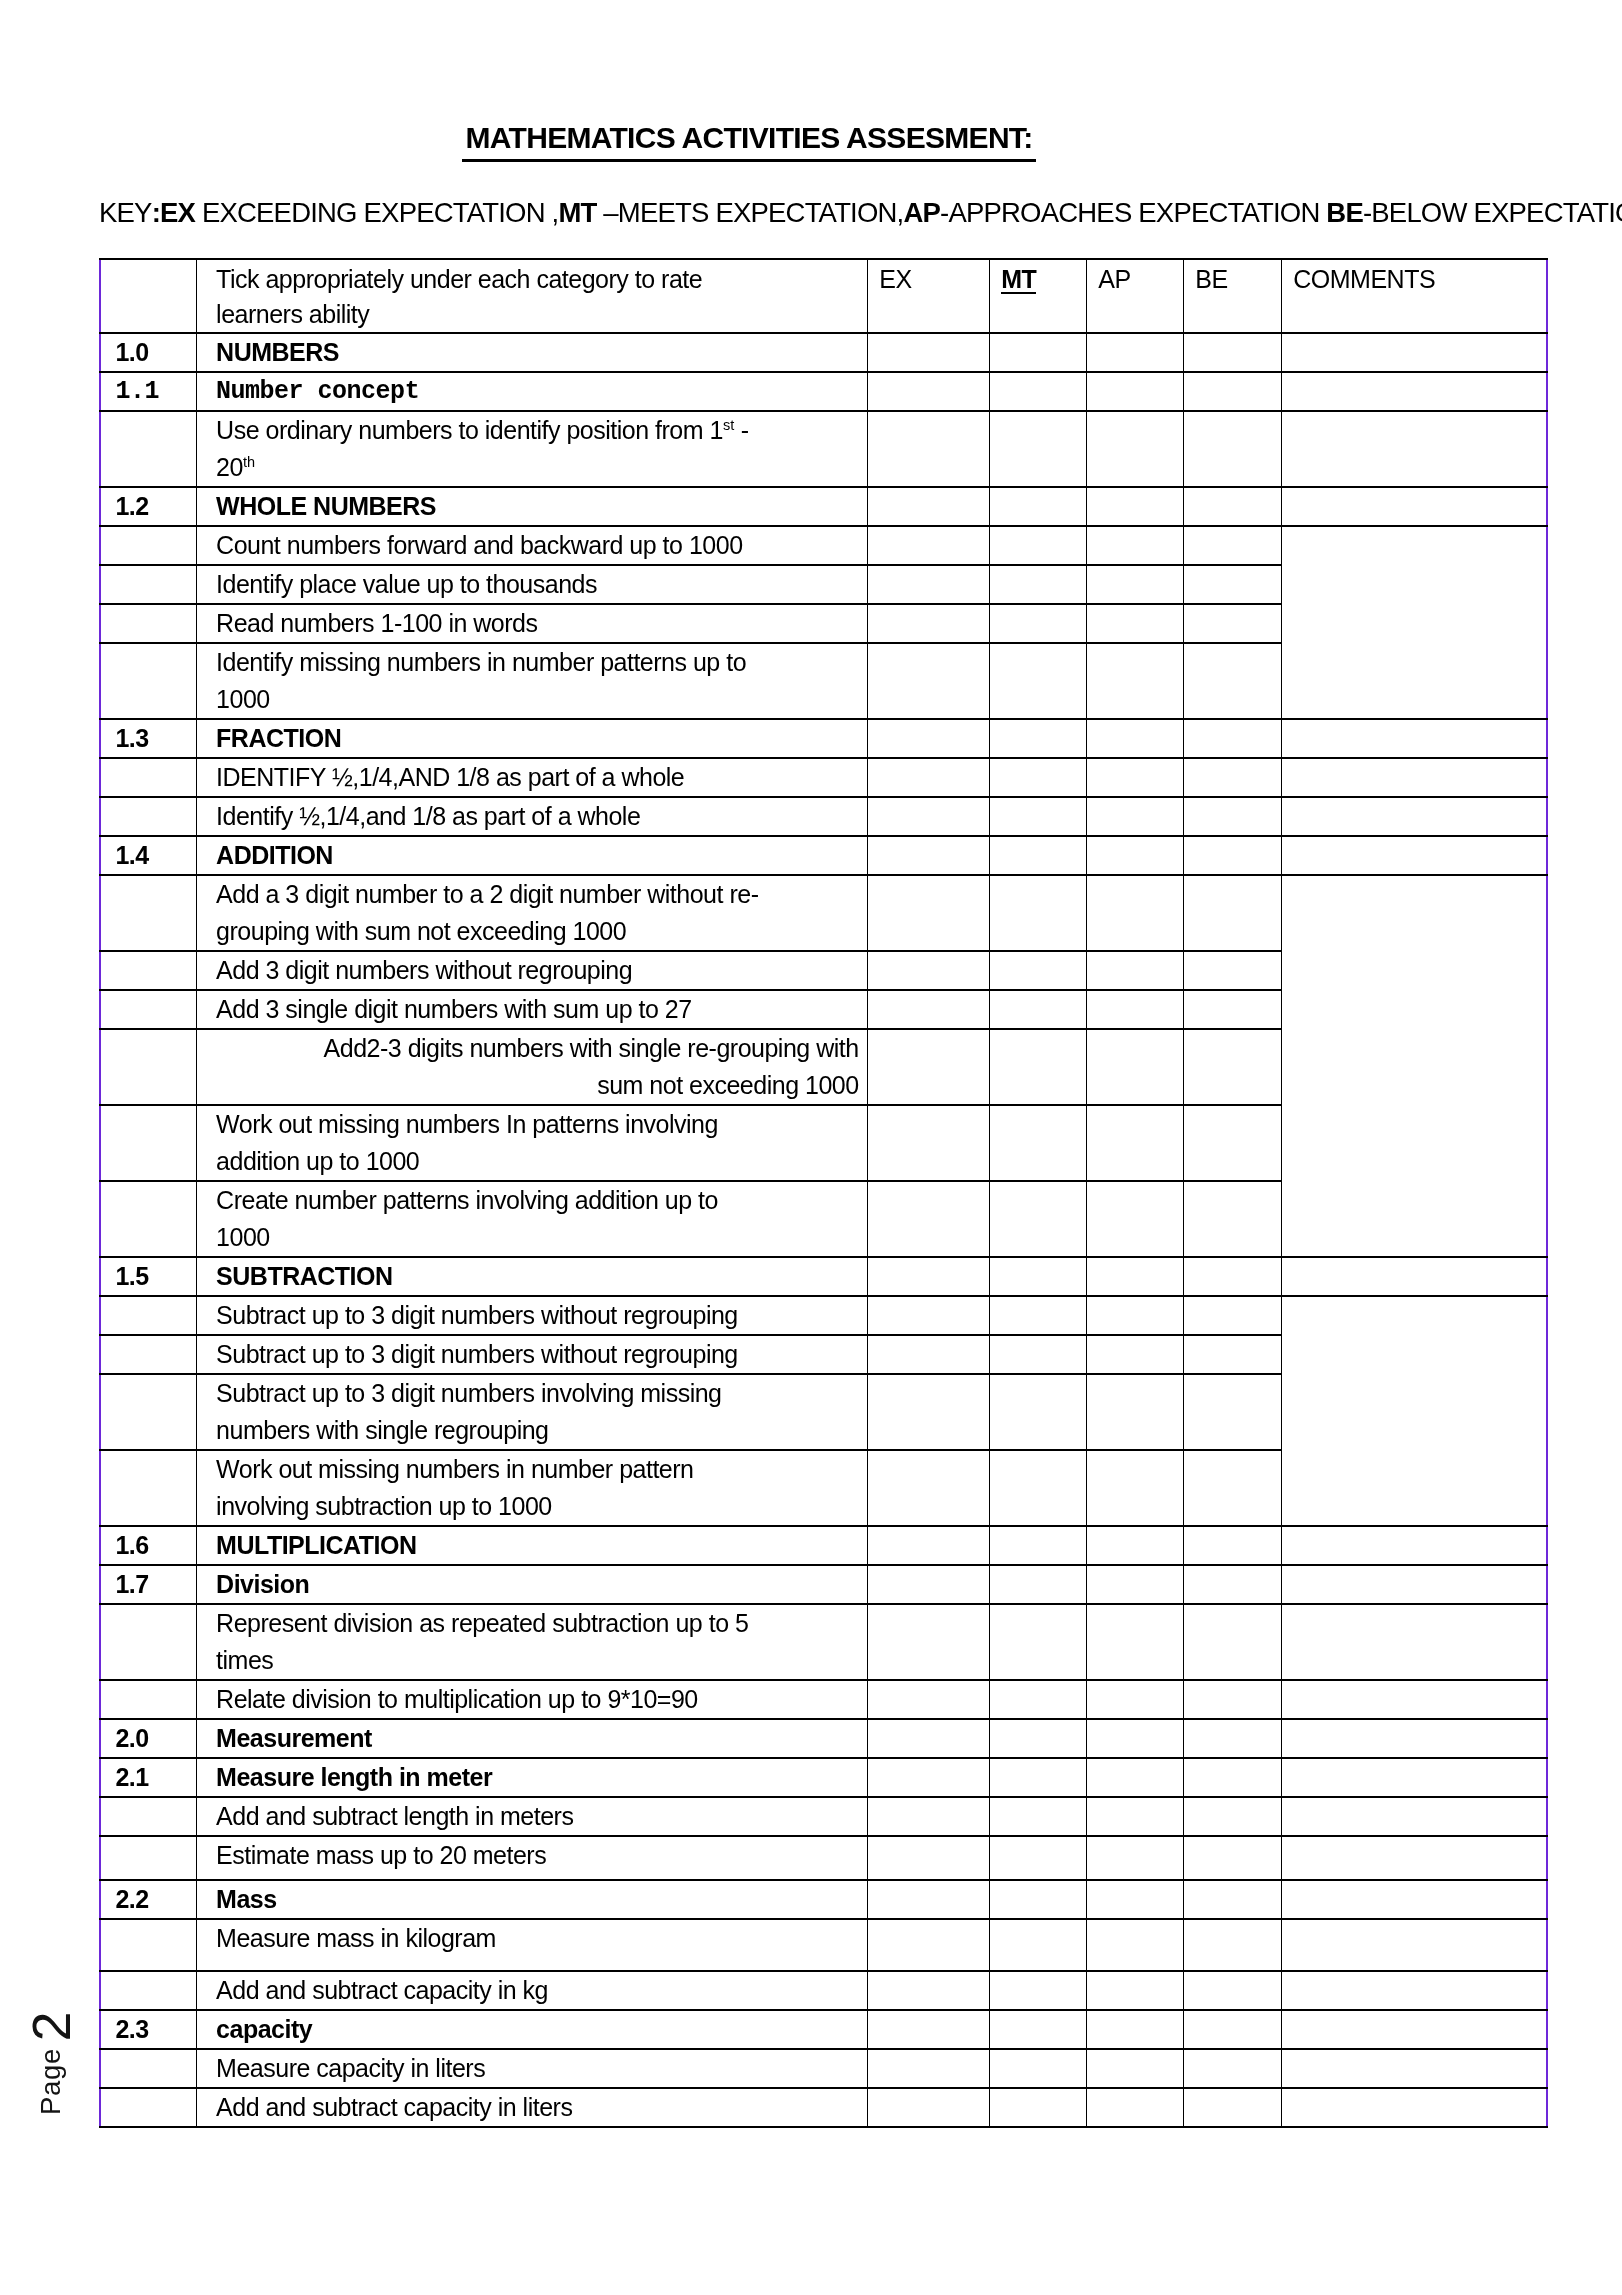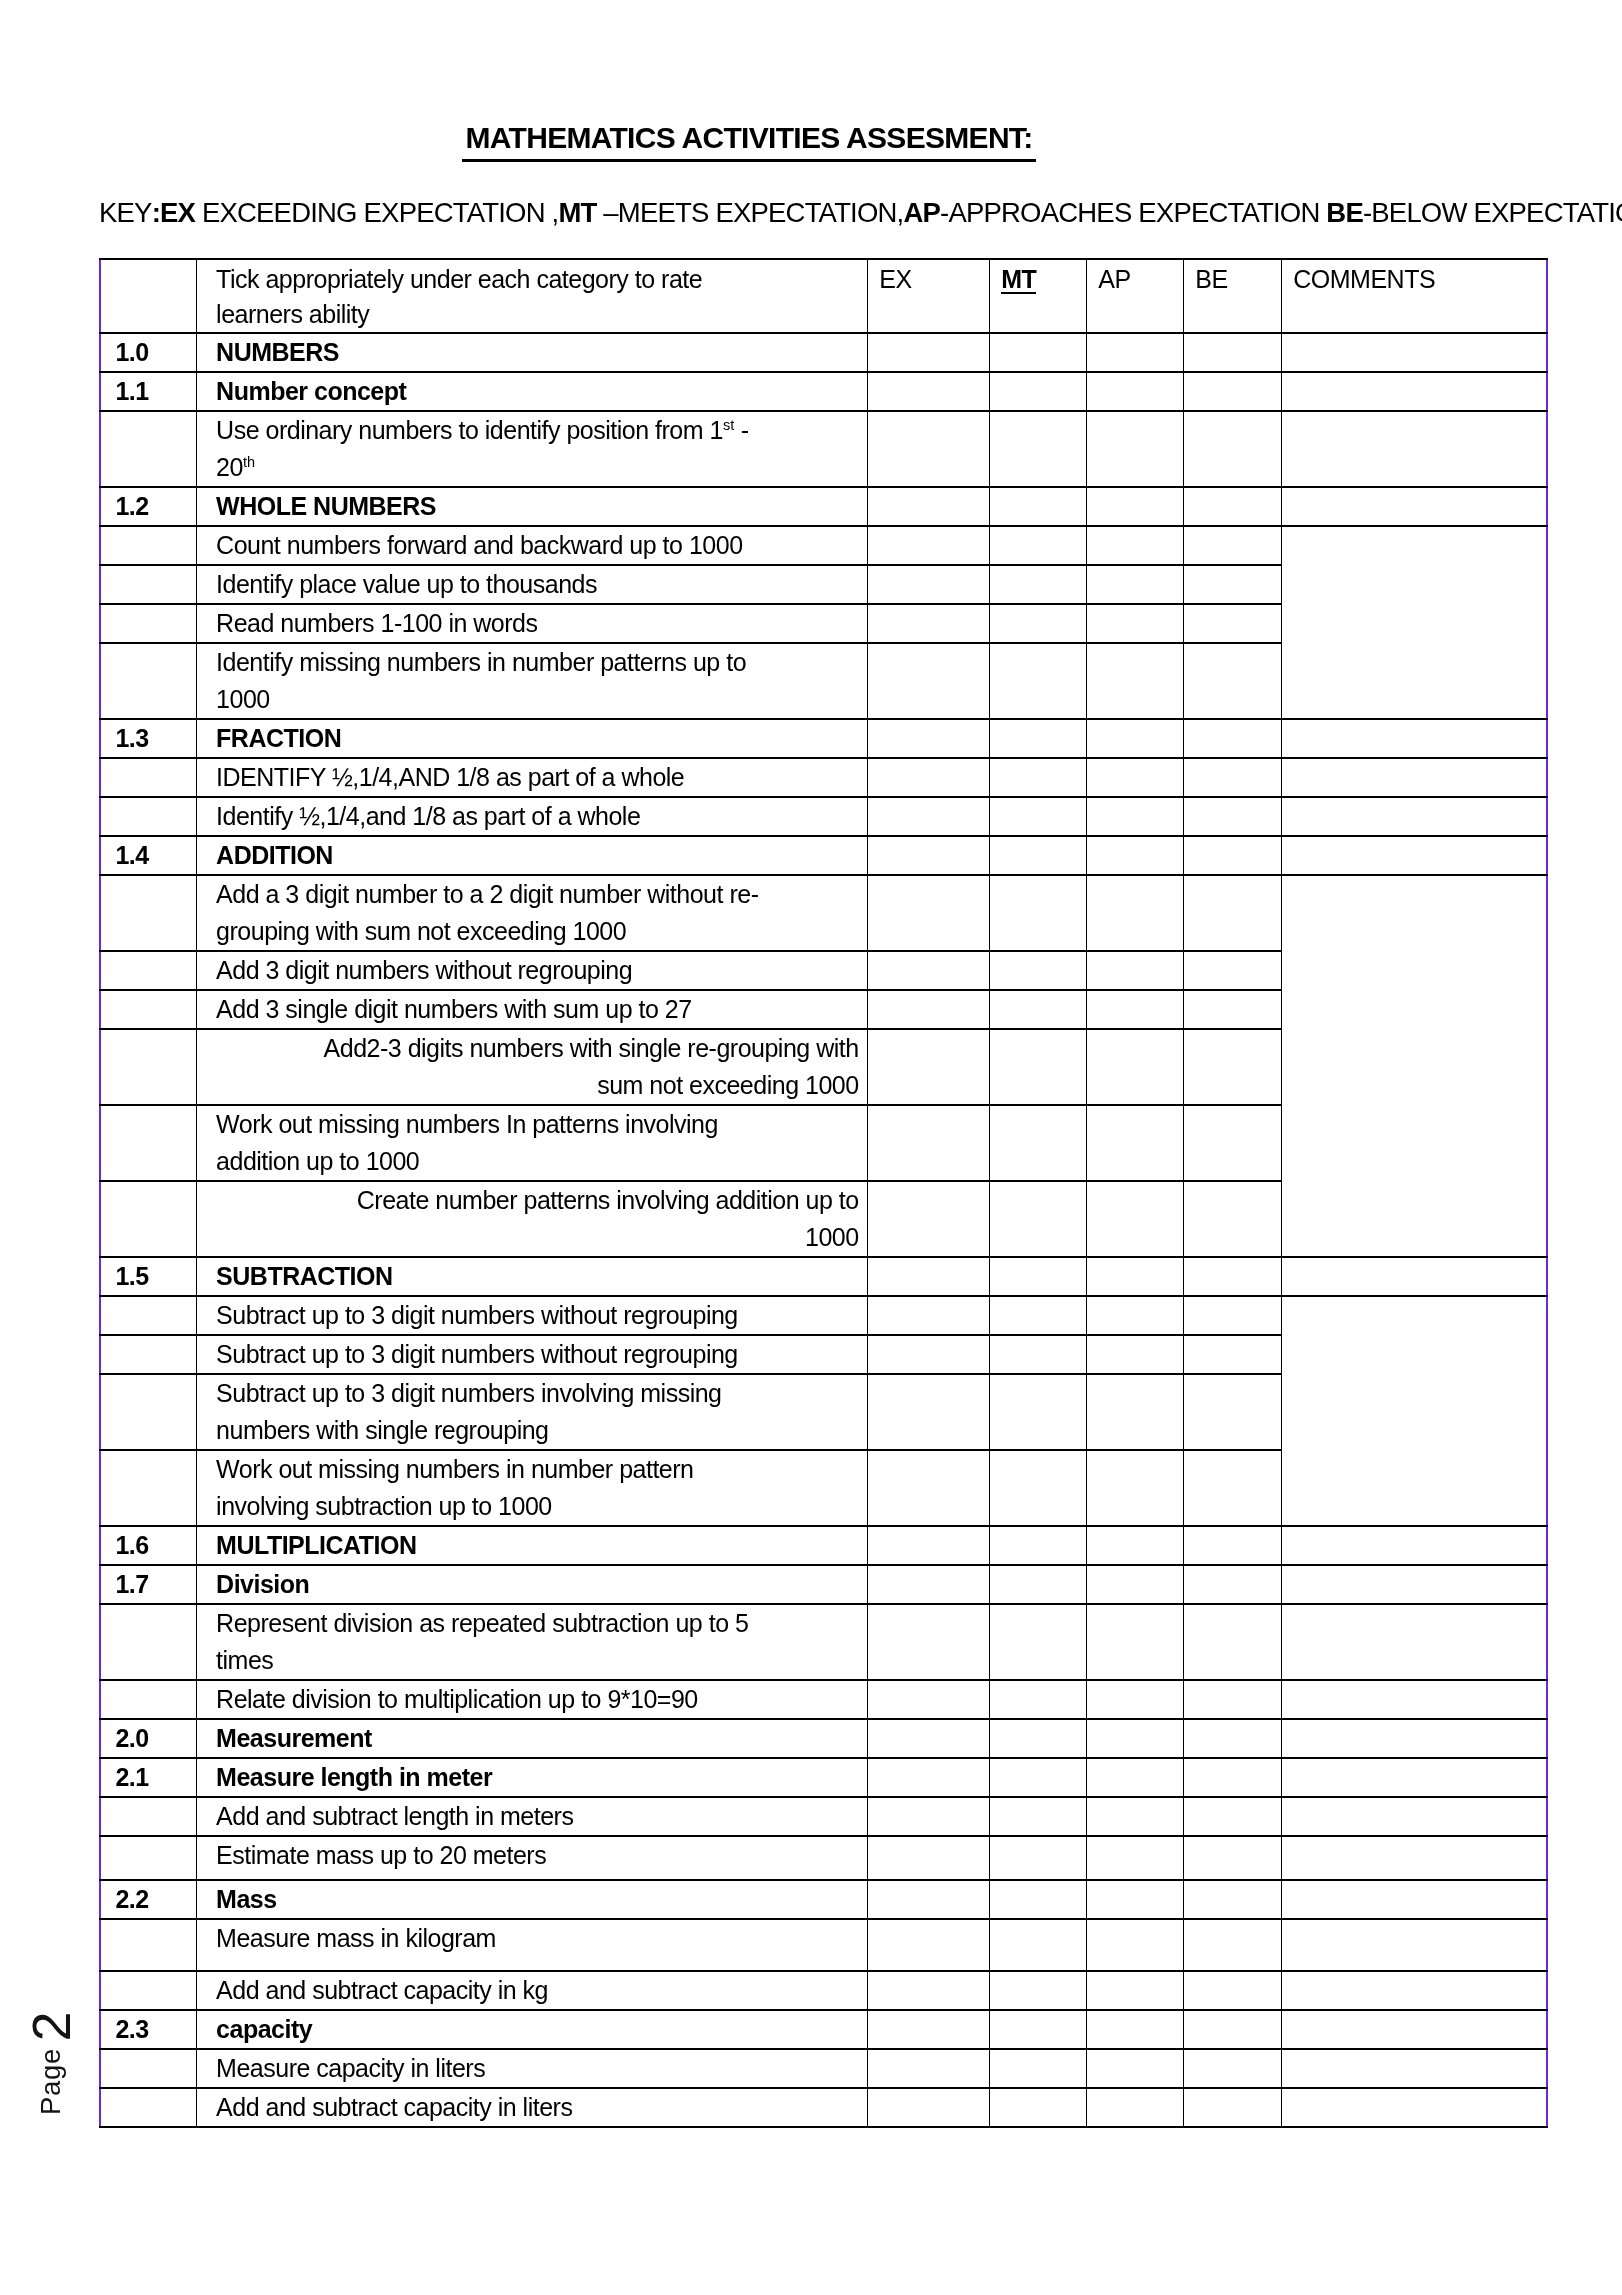--- a/index.html
+++ b/index.html
@@ -108,21 +108,21 @@
         </tr>
         <tr style="height: 37px;">
           <td class="c-num">1.0</td>
           <td class="c-desc bold">NUMBERS</td>
           <td class="c-mark"></td>
           <td class="c-mark"></td>
           <td class="c-mark"></td>
           <td class="c-mark"></td>
           <td class="c-com"></td>
         </tr>
-        <tr style="height: 37px;">
+        <tr style="height: 37px; font-family: Liberation Mono, monospace;">
           <td class="c-num">1.1</td>
           <td class="c-desc bold">Number concept</td>
           <td class="c-mark"></td>
           <td class="c-mark"></td>
           <td class="c-mark"></td>
           <td class="c-mark"></td>
           <td class="c-com"></td>
         </tr>
         <tr style="height: 75px;">
           <td class="c-num"></td>
@@ -245,21 +245,21 @@
           <td class="c-mark"></td>
         </tr>
         <tr style="height: 75px;">
           <td class="c-num"></td>
           <td class="c-desc">Work out missing numbers In patterns involving<br>addition up to 1000</td>
           <td class="c-mark"></td>
           <td class="c-mark"></td>
           <td class="c-mark"></td>
           <td class="c-mark"></td>
         </tr>
-        <tr style="height: 75px; text-align: right;">
+        <tr style="height: 75px;">
           <td class="c-num"></td>
           <td class="c-desc">Create number patterns involving addition up to<br>1000</td>
           <td class="c-mark"></td>
           <td class="c-mark"></td>
           <td class="c-mark"></td>
           <td class="c-mark"></td>
         </tr>
         <tr style="height: 37px;">
           <td class="c-num">1.5</td>
           <td class="c-desc bold">SUBTRACTION</td>

